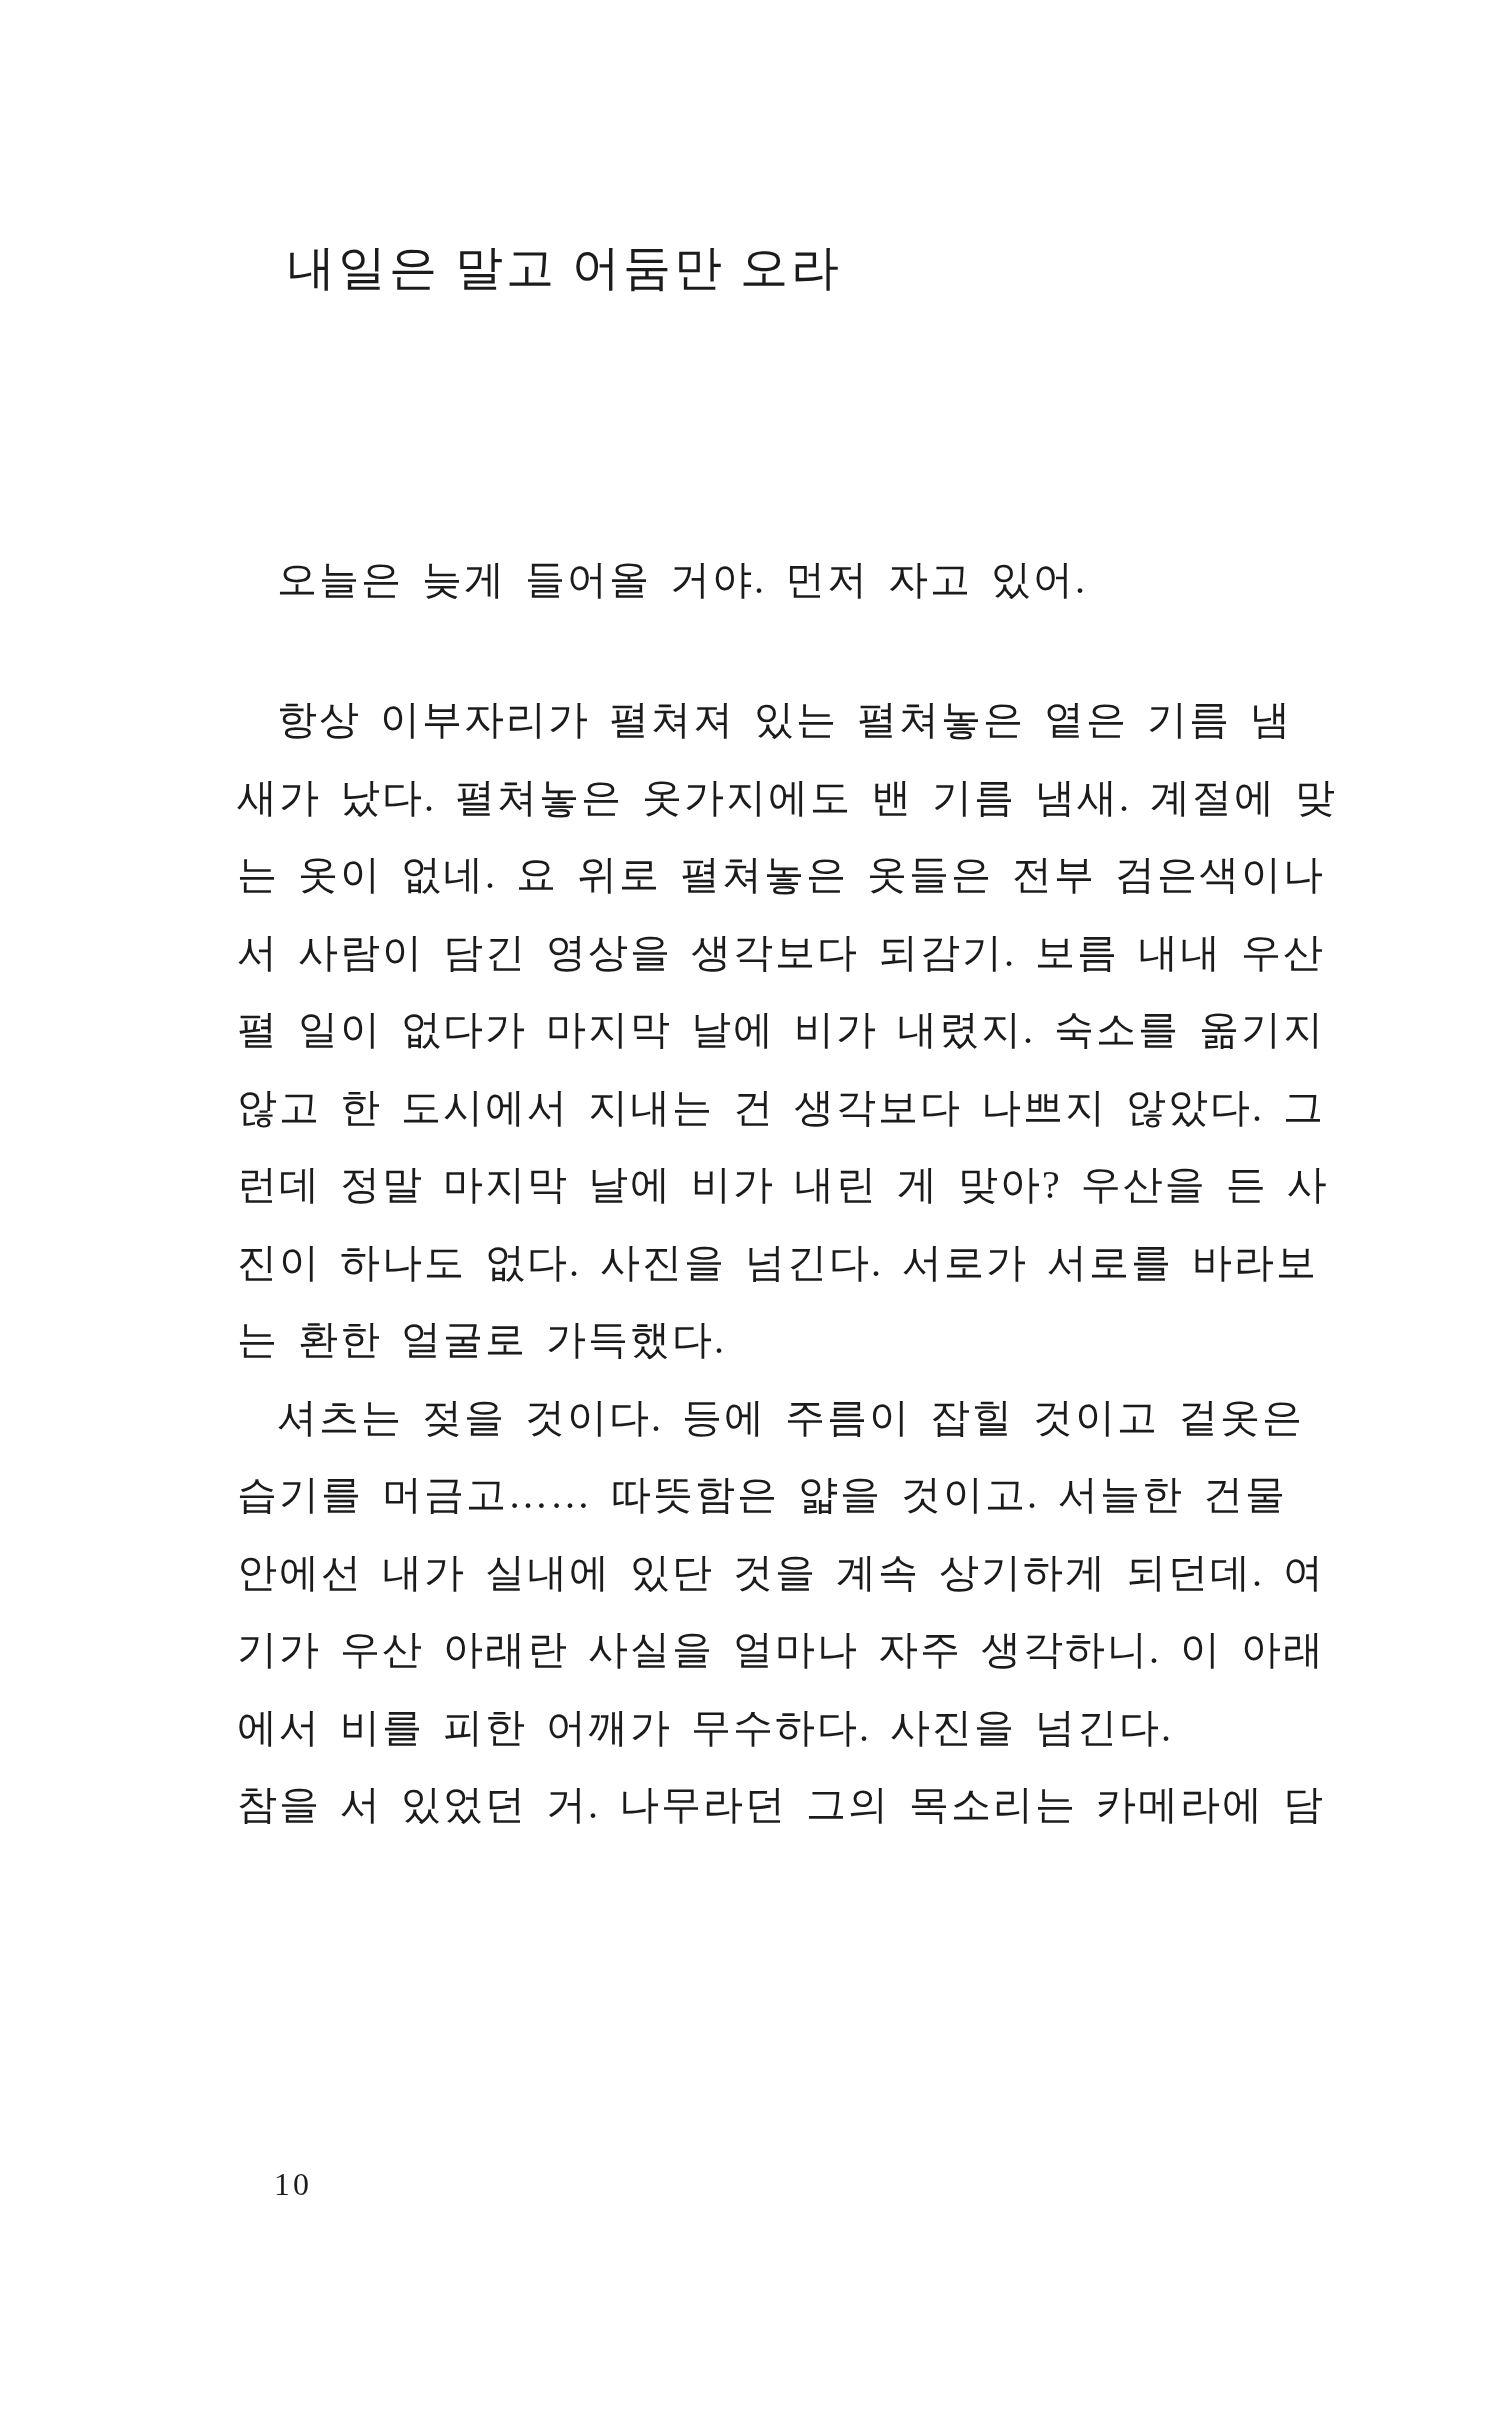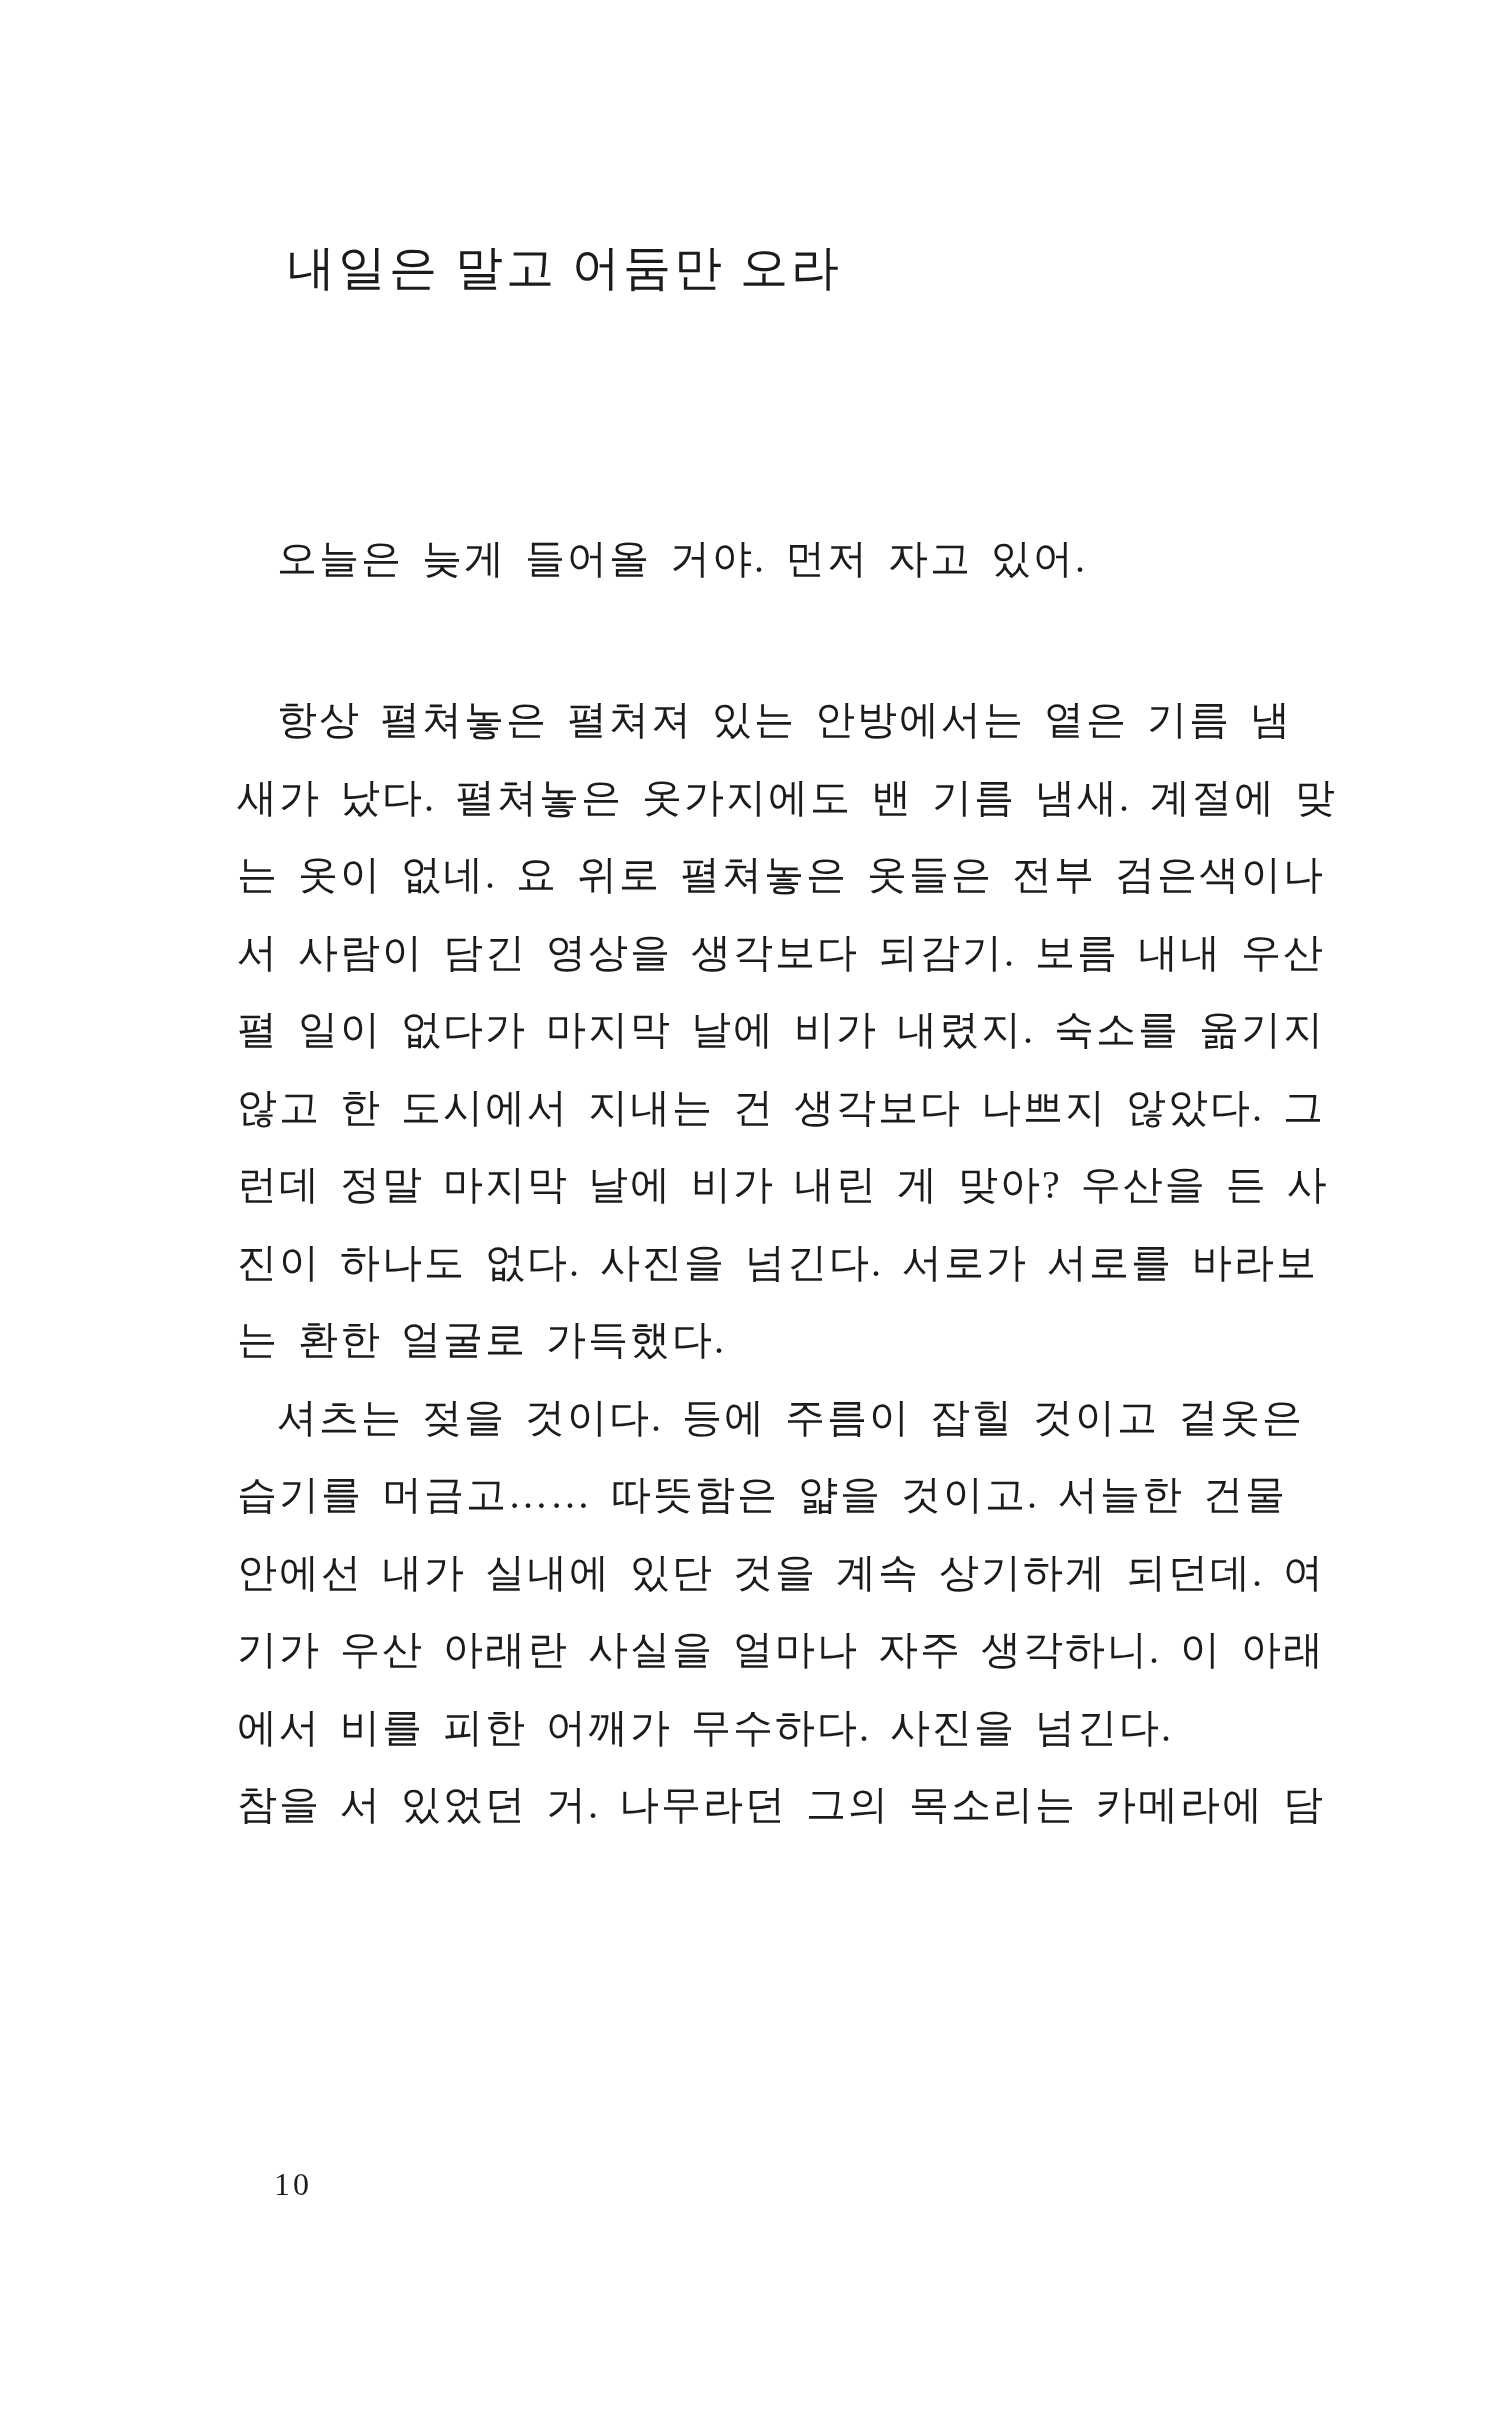--- a/index.html
+++ b/index.html
@@ -23,21 +23,21 @@
     top: 222px;
     font-size: 48px;
     line-height: 64px;
     letter-spacing: 3px;
     white-space: nowrap;
     font-weight: 400;
   }
   .dialogue-line {
     position: absolute;
     left: 277px;
-    top: 531px;
+    top: 552px;
     font-size: 40px;
     line-height: 56px;
     letter-spacing: 2px;
     word-spacing: 7px;
     white-space: nowrap;
   }
   .body-lines {
     position: absolute;
     left: 237px;
     top: 681px;
@@ -67,21 +67,21 @@
 </head>
 <body>
 
 <div class="page">
 
   <h1 class="chapter-title" style="margin:14px; font-weight:400;">내일은 말고 어둠만 오라</h1>
 
   <div class="dialogue-line">오늘은 늦게 들어올 거야. 먼저 자고 있어.</div>
 
   <div class="body-lines" id="body-lines">
-      <div class="text-line indent">항상 펼쳐놓은 펼쳐져 있는 안방에서는 옅은 기름 냄</div>
+      <div class="text-line indent">항상 이부자리가 펼쳐져 있는 펼쳐놓은 옅은 기름 냄</div>
       <div class="text-line">새가 났다. 펼쳐놓은 옷가지에도 밴 기름 냄새. 계절에 맞</div>
       <div class="text-line">는 옷이 없네. 요 위로 펼쳐놓은 옷들은 전부 검은색이나</div>
       <div class="text-line">서 사람이 담긴 영상을 생각보다 되감기. 보름 내내 우산</div>
       <div class="text-line">펼 일이 없다가 마지막 날에 비가 내렸지. 숙소를 옮기지</div>
       <div class="text-line">않고 한 도시에서 지내는 건 생각보다 나쁘지 않았다. 그</div>
       <div class="text-line">런데 정말 마지막 날에 비가 내린 게 맞아? 우산을 든 사</div>
       <div class="text-line">진이 하나도 없다. 사진을 넘긴다. 서로가 서로를 바라보</div>
       <div class="text-line">는 환한 얼굴로 가득했다.</div>
       <div class="text-line indent">셔츠는 젖을 것이다. 등에 주름이 잡힐 것이고 겉옷은</div>
       <div class="text-line">습기를 머금고…… 따뜻함은 얇을 것이고. 서늘한 건물</div>

